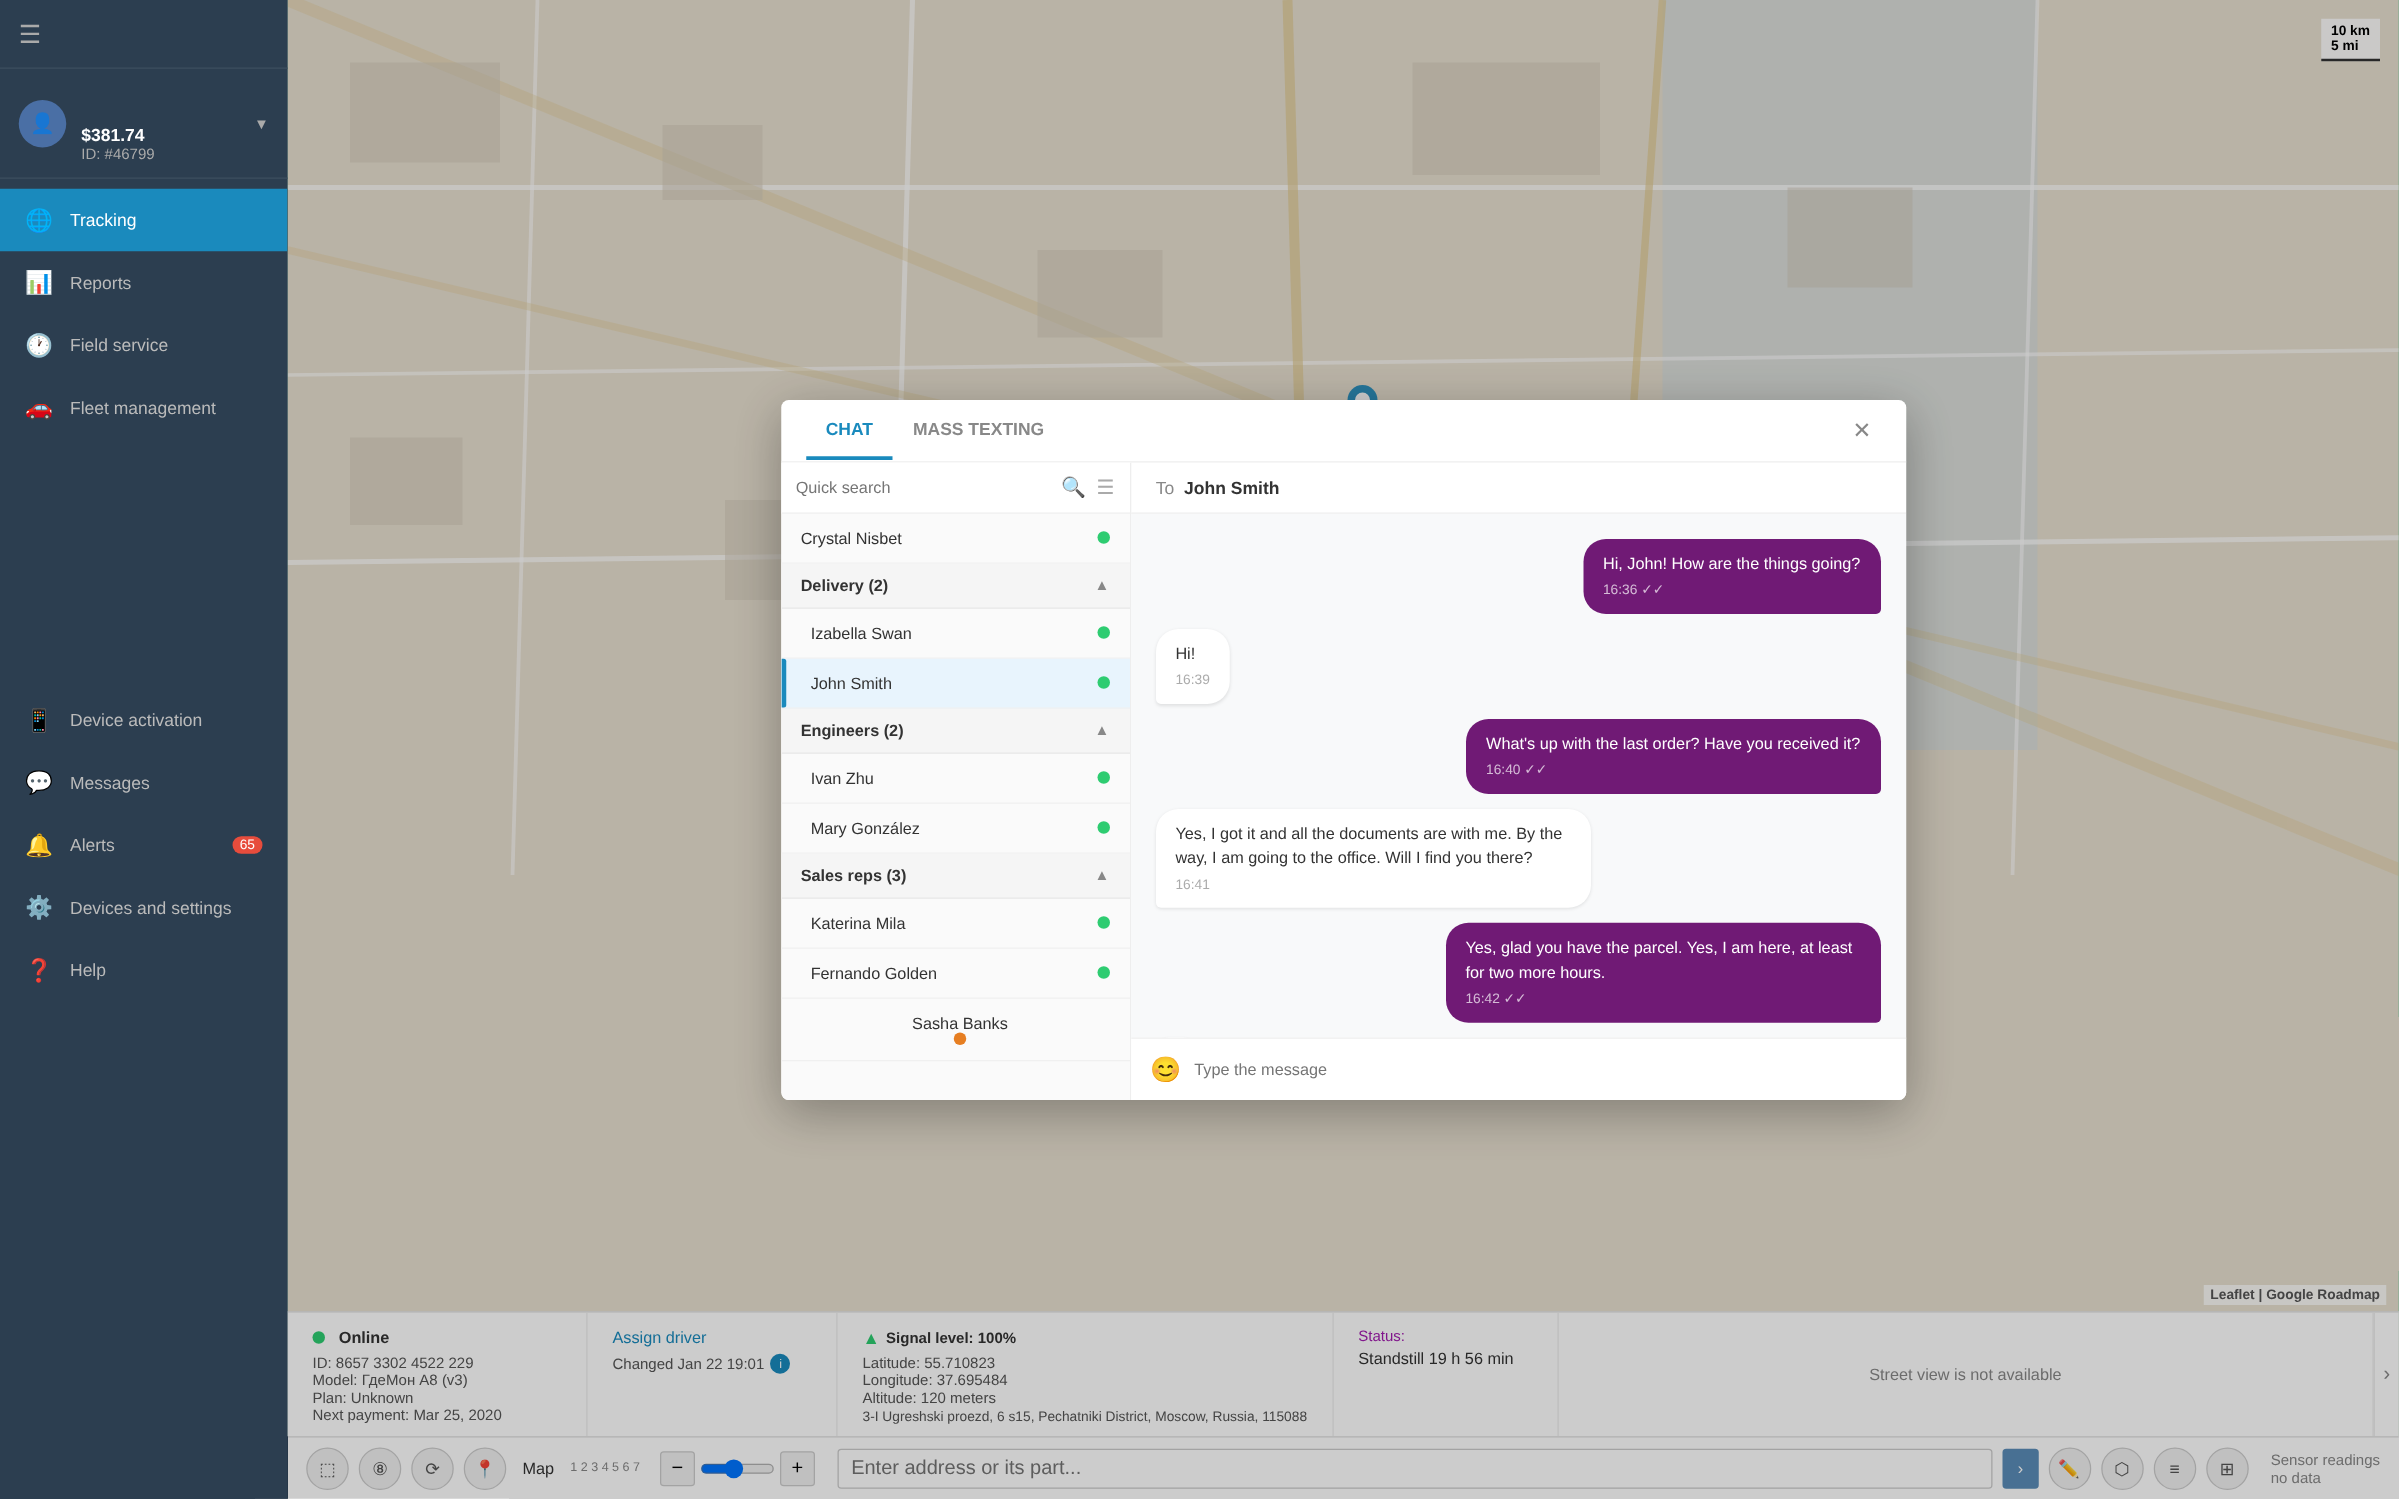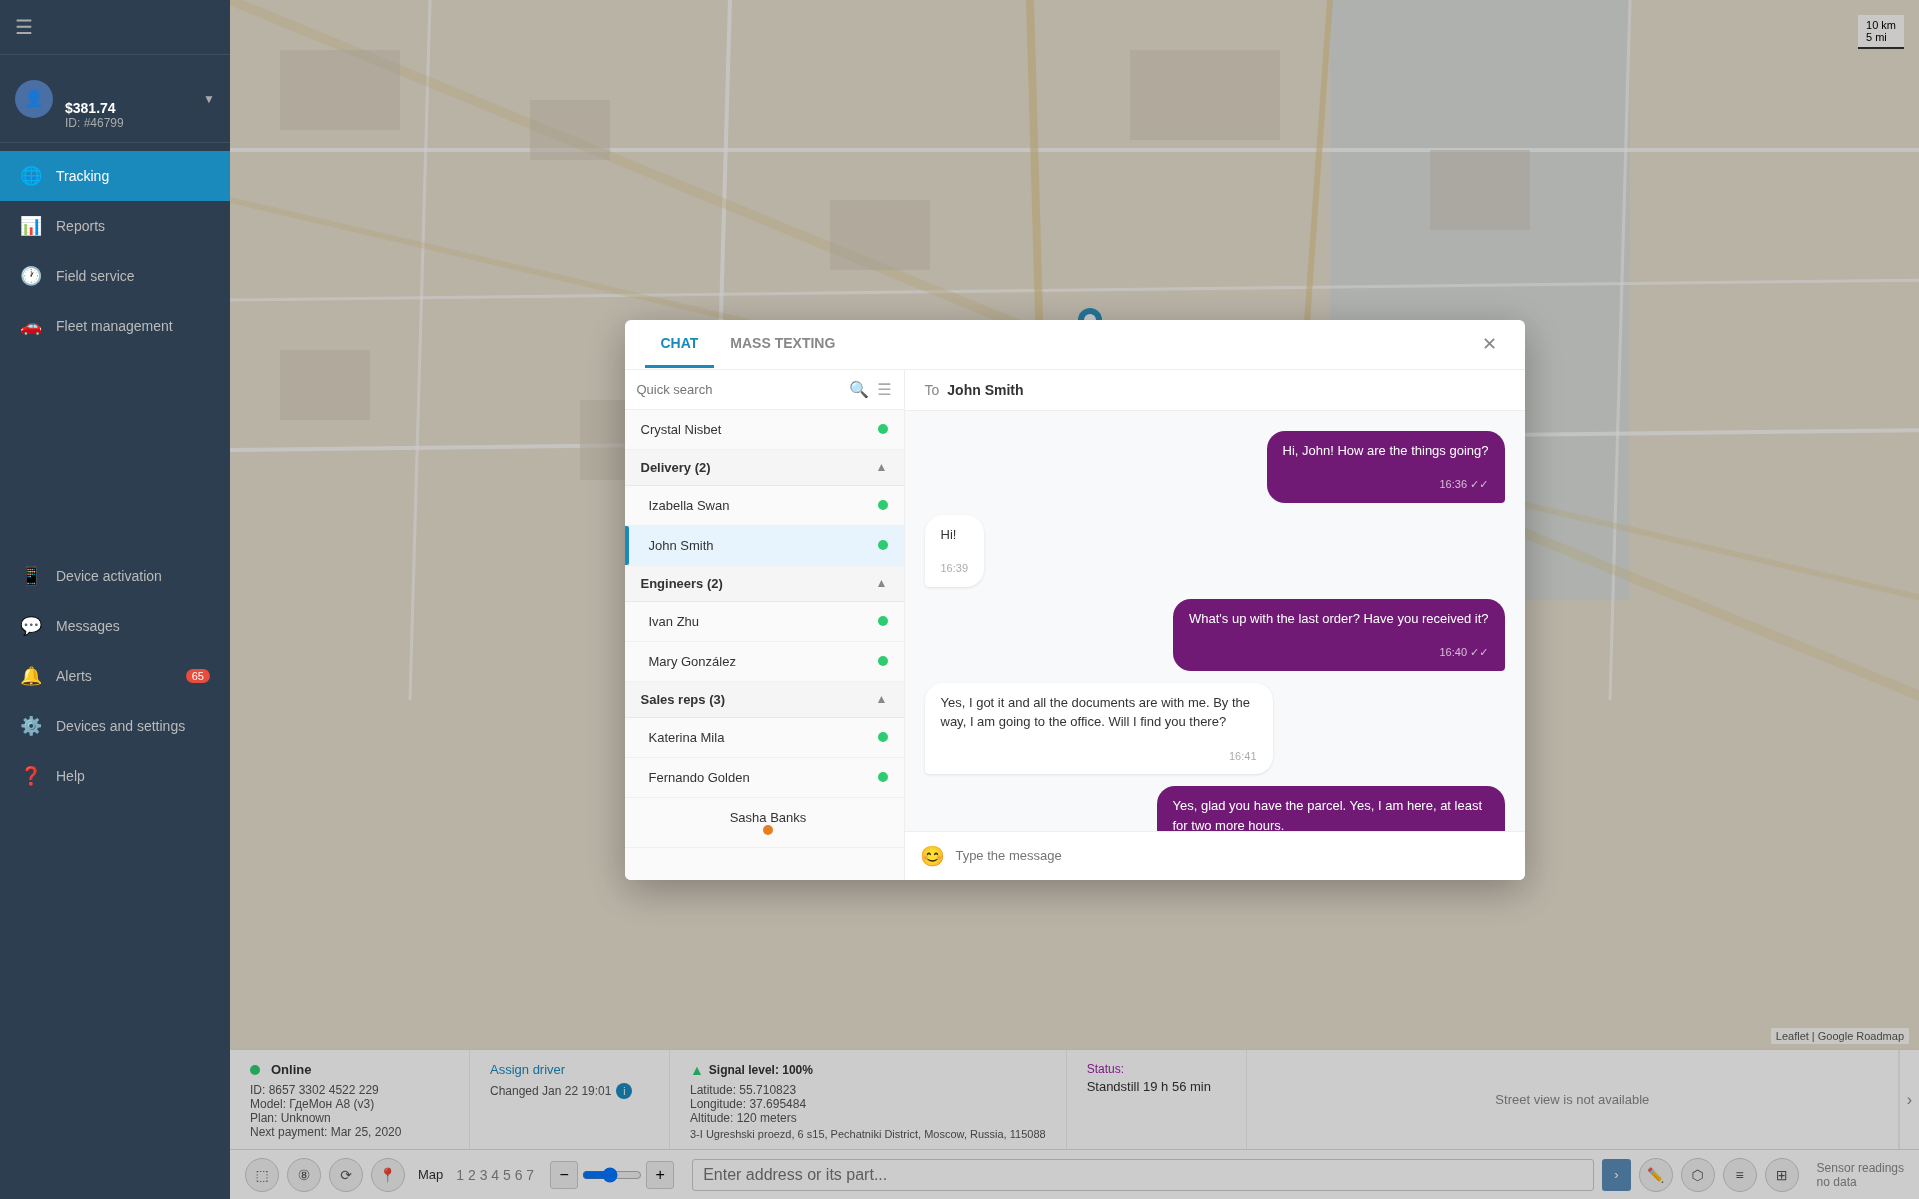--- a/index.html
+++ b/index.html
@@ -39,33 +39,34 @@
     
     .map-area {
       position: absolute; left: 230px; top: 0; right: 0; bottom: 50px;
       background: #e8e0d8;
       overflow: hidden;
     }
     .map-bg {
       width: 100%; height: 100%;
       background: #86efac;
       position: relative;
+      font-weight: bold;
     }
 
     
     .bottom-bar {
       position: fixed; bottom: 0; left: 230px; right: 0; height: 50px;
       background: #fff; border-top: 1px solid #ddd; display: flex; align-items: center; gap: 8px; padding: 0 15px; z-index: 99;
     }
     .bottom-btn {
       width: 34px; height: 34px; border-radius: 50%; background: #f0f0f0; border: 1px solid #ccc;
       display: flex; align-items: center; justify-content: center; cursor: pointer; font-size: 14px; color: #555;
     }
     .map-tab-label { font-size: 13px; color: #333; margin: 0 5px; }
-    .map-tab-nums { font-size: 14px; color: #888; }
+    .map-tab-nums { font-size: 10px; color: #888; }
     .zoom-controls { display: flex; align-items: center; gap: 4px; margin-left: 8px; }
     .zoom-btn { width: 28px; height: 28px; background: #f0f0f0; border: 1px solid #ccc; cursor: pointer; display: flex; align-items: center; justify-content: center; border-radius: 3px; font-size: 16px; }
     .zoom-slider { width: 60px; }
     .address-input {
       flex: 1; height: 32px; border: 1px solid #ccc; border-radius: 3px; padding: 0 10px; font-size: 16px; color: #555;
       margin-left: 10px;
     }
     .address-go { height: 32px; padding: 0 12px; background: #5b8db8; color: white; border: none; border-radius: 3px; cursor: pointer; font-size: 13px; }
     .bottom-right-icons { display: flex; align-items: center; gap: 8px; margin-left: auto; }
 
@@ -149,21 +150,21 @@
     }
     .msg-bubble-out {
       align-self: flex-end; background: #701a75; color: white; border-radius: 18px 18px 4px 18px;
       padding: 10px 16px; max-width: 60%; font-size: 13px; line-height: 1.5; position: relative;
     }
     .msg-bubble-in {
       align-self: flex-start; background: white; color: #333; border-radius: 18px 18px 18px 4px;
       padding: 10px 16px; max-width: 60%; font-size: 13px; line-height: 1.5; position: relative;
       box-shadow: 0 1px 3px rgba(0,0,0,0.1);
     }
-    .msg-time { font-size: 11px; opacity: 0.7; margin-top: 16px; display: block; text-align: right; }
+    .msg-time { font-size: 11px; opacity: 0.7; margin-top: 4px; display: block; text-align: left; }
 
     .message-input-area {
       padding: 12px 16px; border-top: 1px solid #eee; display: flex; align-items: center; gap: 10px; background: white;
     }
     .emoji-btn { font-size: 20px; cursor: pointer; color: #888; background: none; border: none; }
     .msg-input {
       flex: 1; border: none; outline: none; font-size: 13px; color: #555;
       background: transparent;
     }
 

